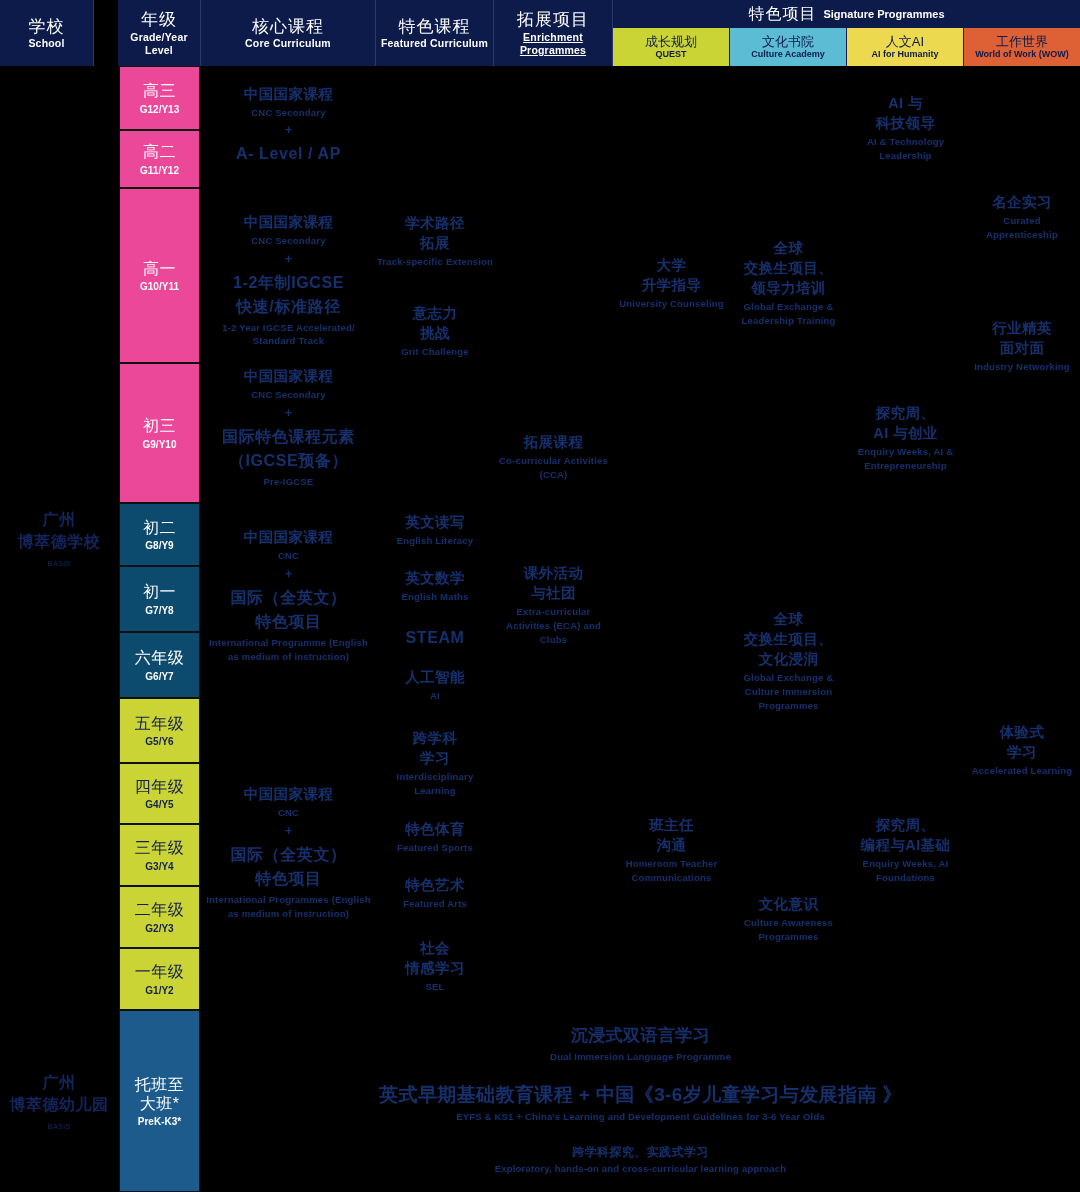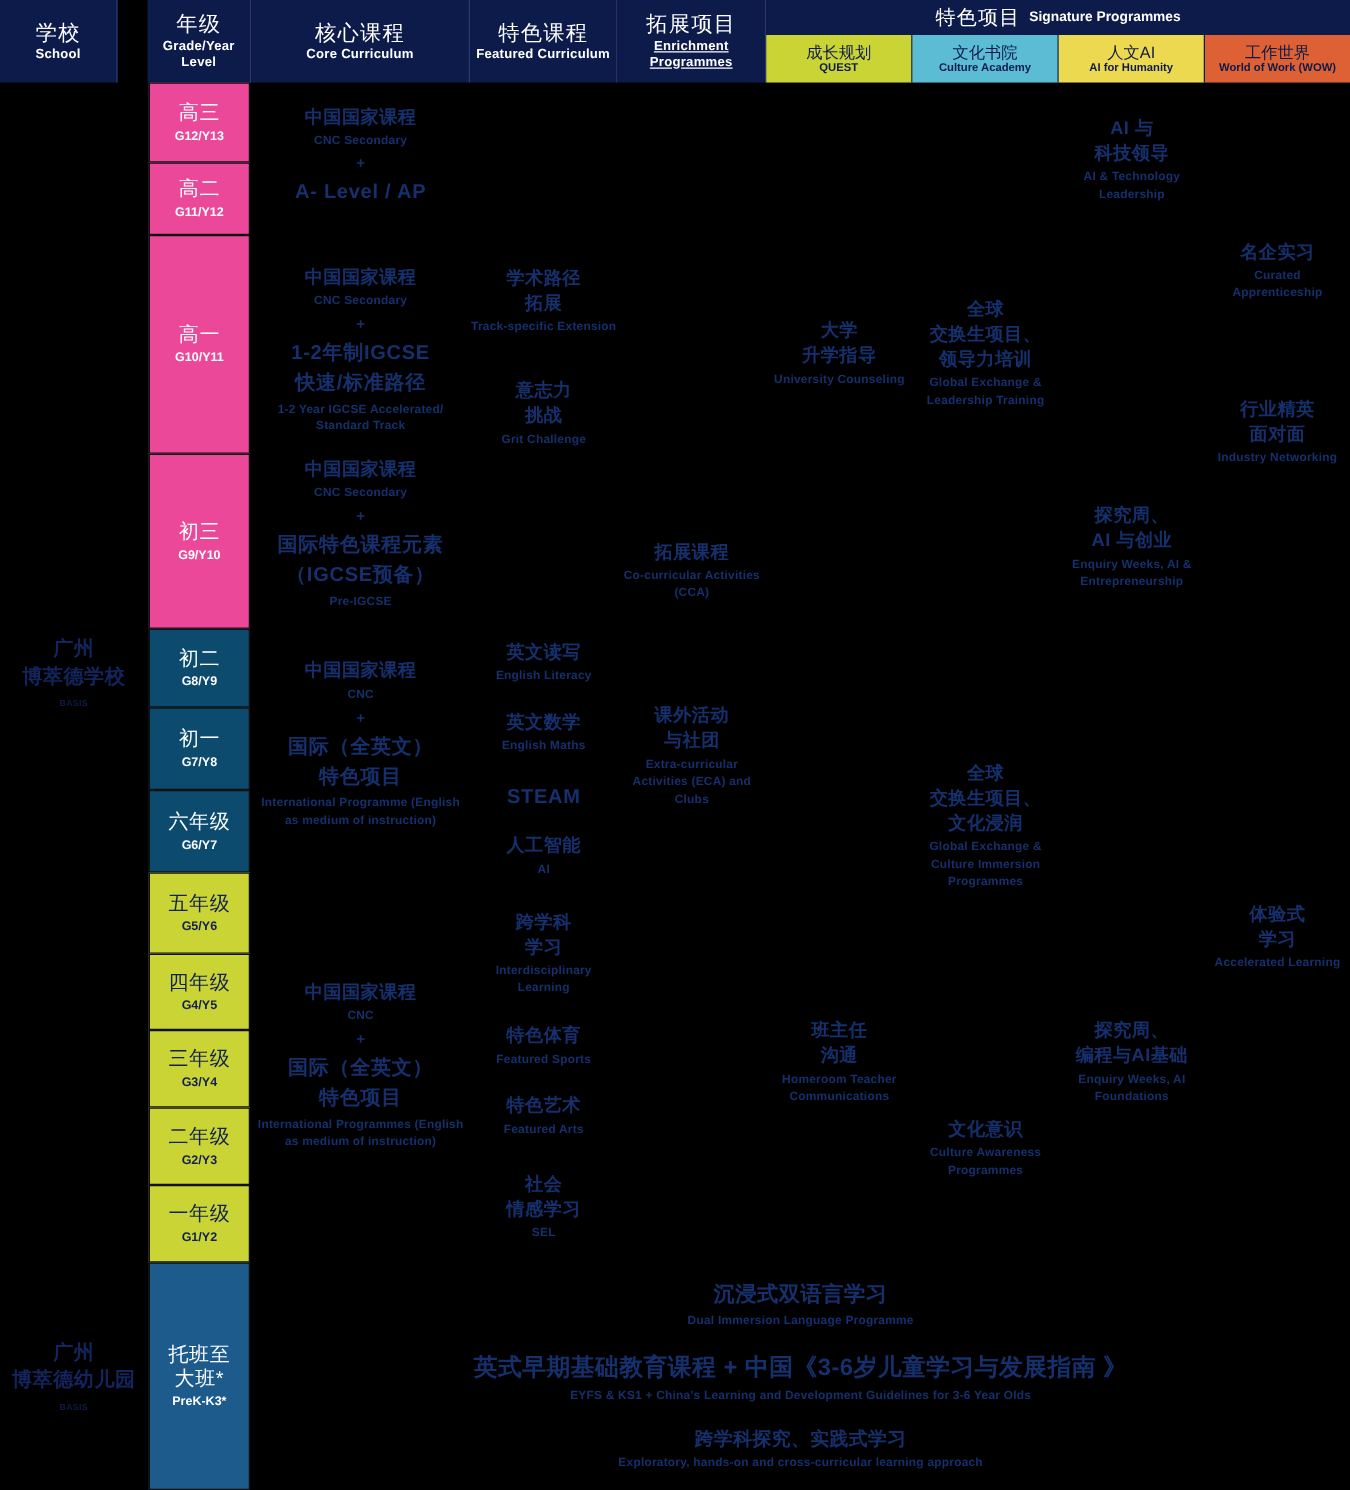--- a/index.html
+++ b/index.html
@@ -351,17 +351,17 @@
 
   <div class="blk wide" style="left:201px;top:1018px;width:879px;height:52px;">
     <span class="cn" style="font-size:17px;">沉浸式双语言学习</span>
     <span class="en">Dual Immersion Language Programme</span>
   </div>
   <div class="blk widest" style="left:201px;top:1075px;width:879px;height:55px;">
     <span class="cn" style="font-size:19px;">英式早期基础教育课程 + 中国《3-6岁儿童学习与发展指南 》</span>
     <span class="en">EYFS &amp; KS1 + China's Learning and Development Guidelines for 3-6 Year Olds</span>
   </div>
   <div class="blk wide" style="left:201px;top:1134px;width:879px;height:52px;">
-    <span class="cn" style="font-size:15px;">跨学科探究、实践式学习</span>
+    <span class="cn" style="font-size:12px;">跨学科探究、实践式学习</span>
     <span class="en">Exploratory, hands-on and cross-curricular learning approach</span>
   </div>
 
 </div>
 
 </body></html>

